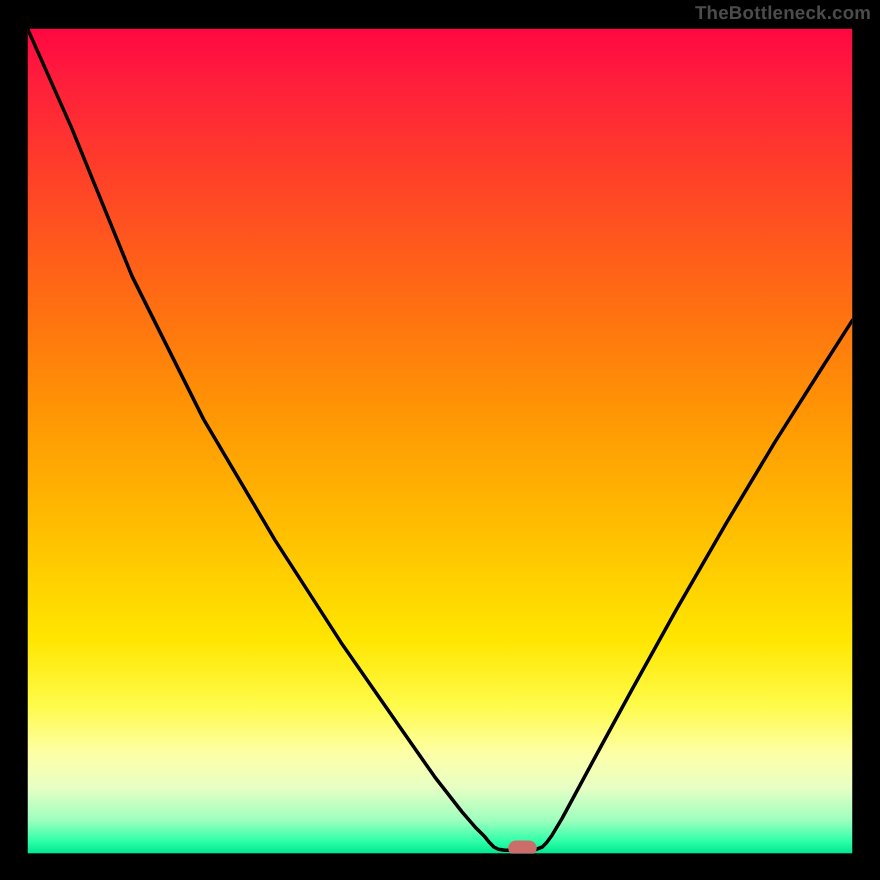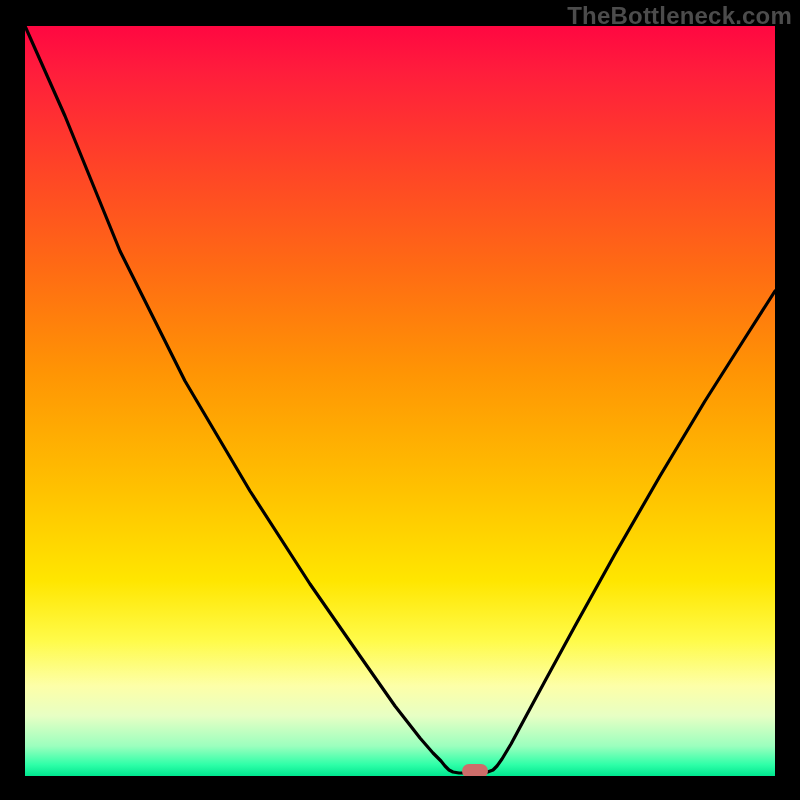--- a/index.html
+++ b/index.html
@@ -15,21 +15,21 @@
     position: relative;
     width: 800px;
     height: 800px;
     background: #000;
   }
   .watermark {
     position: absolute;
     top: 2px;
     right: 8px;
     color: #4c4c4c;
-    font-size: 24px;
+    font-size: 17px;
     font-weight: 600;
     letter-spacing: 0.2px;
     z-index: 10;
     user-select: none;
   }
   .plot-area {
     position: absolute;
     left: 25px;
     top: 26px;
     width: 750px;

